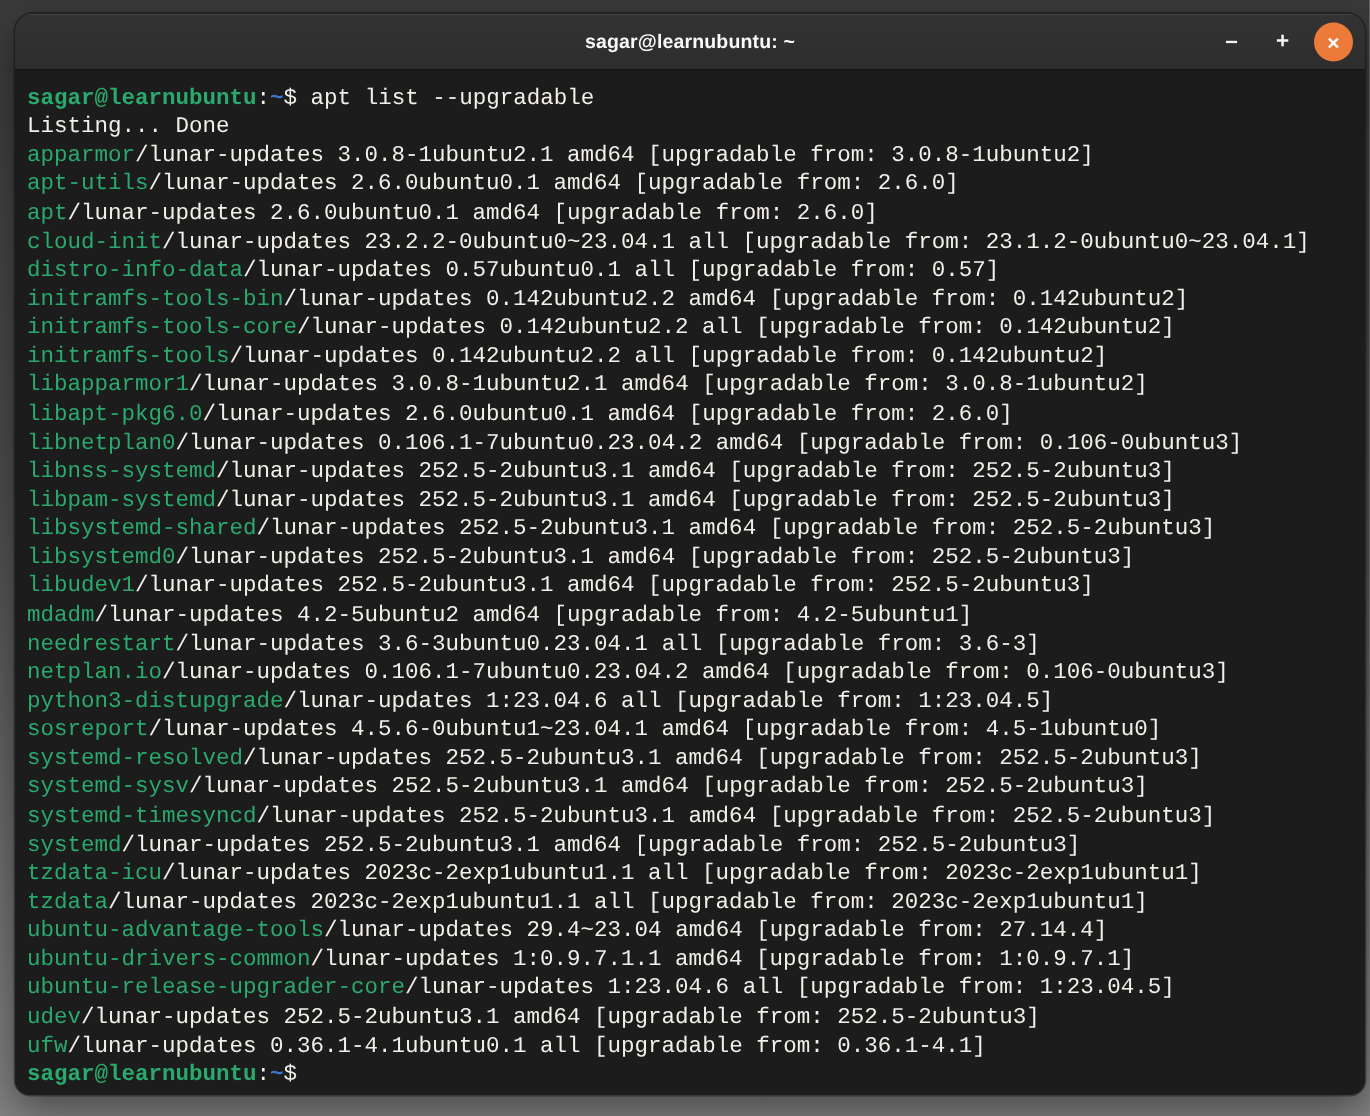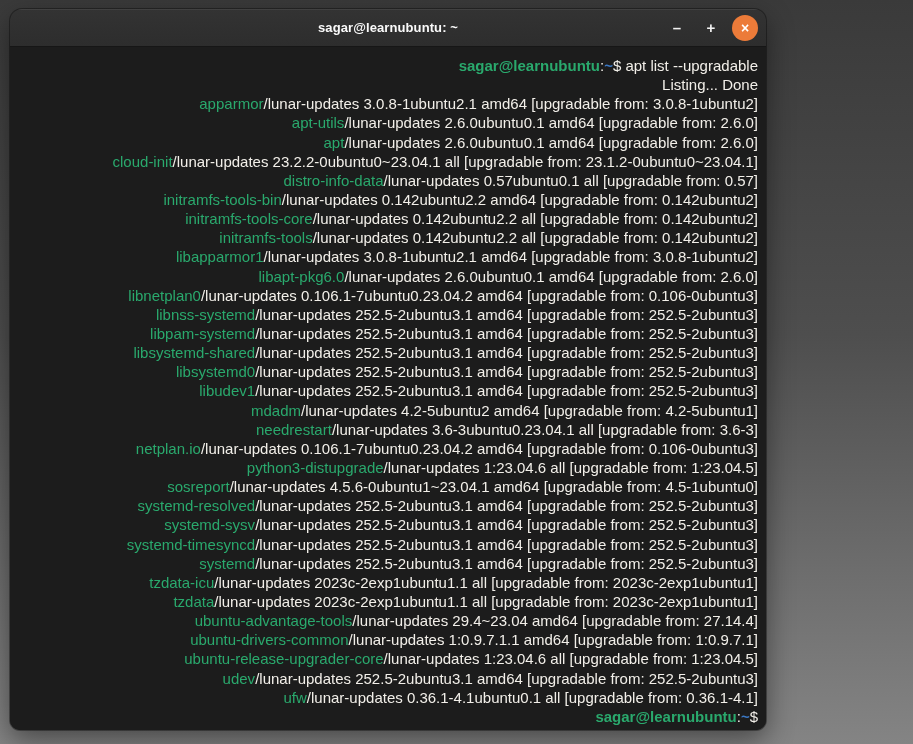--- a/index.html
+++ b/index.html
@@ -10,21 +10,21 @@
     overflow: hidden;
   }
   body {
     background: linear-gradient(180deg, var(--desktop-top, #3a3a3a) 0%, #4e4e4e 45%, var(--desktop-bottom, #848484) 100%);
     font-family: "Liberation Sans", sans-serif;
   }
   .window {
     position: absolute;
     left: 10px;
     top: 9px;
-    width: 756px;
+    width: 900px;
     height: 721px;
     border-radius: 12px 12px 10px 10px;
     overflow: hidden;
     display: flex;
     flex-direction: column;
     box-shadow: 0 10px 28px rgba(0,0,0,0.45), 0 0 0 1px rgba(0,0,0,0.35);
     background: var(--term-bg, #1c1c1c);
   }
   .titlebar {
     height: 37px;
@@ -67,27 +67,26 @@
   }
   .ctrl.close {
     background: var(--close-orange, #ec7b39);
     color: #ffffff;
     font-size: 14px;
   }
   .terminal {
     flex: 1;
     background: var(--term-bg, #1c1c1c);
     padding: 9px 8px 4px 8px;
-    font-family: Liberation Sans, sans-serif;
+    font-family: Liberation Mono, monospace;
     font-size: 15px;
     line-height: 19.15px;
     color: var(--fg, #f2efe9);
     white-space: pre;
     overflow: hidden;
-    text-align: right;
   }
   .line { height: 19.15px; }
   .green { color: var(--green, #2aa96d); }
   .blue  { color: var(--blue, #3b78c4); }
   .fg    { color: var(--fg, #f2efe9); }
   .bold  { font-weight: bold; }
 </style>
 </head>
 <body>
 

